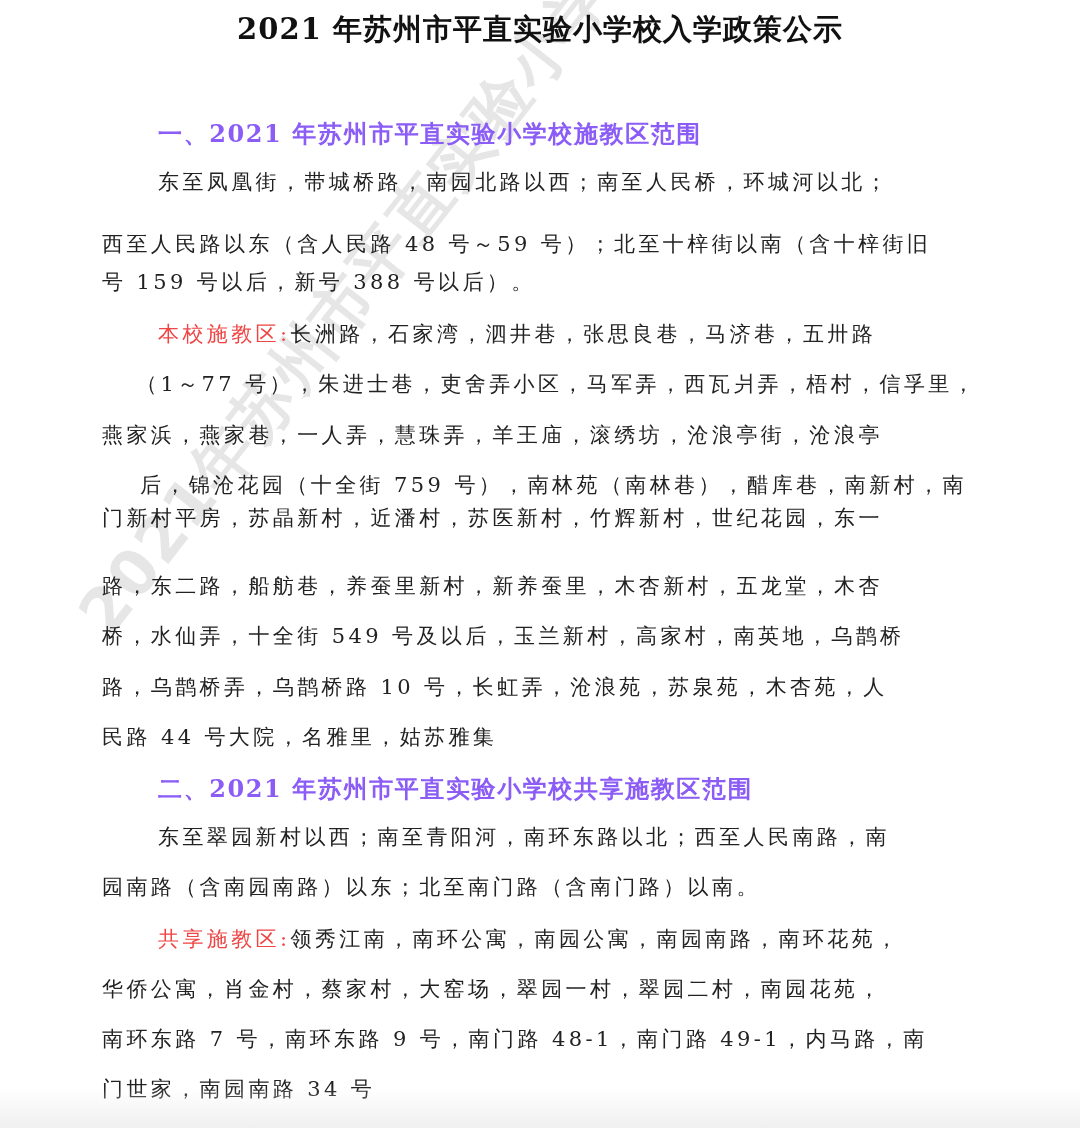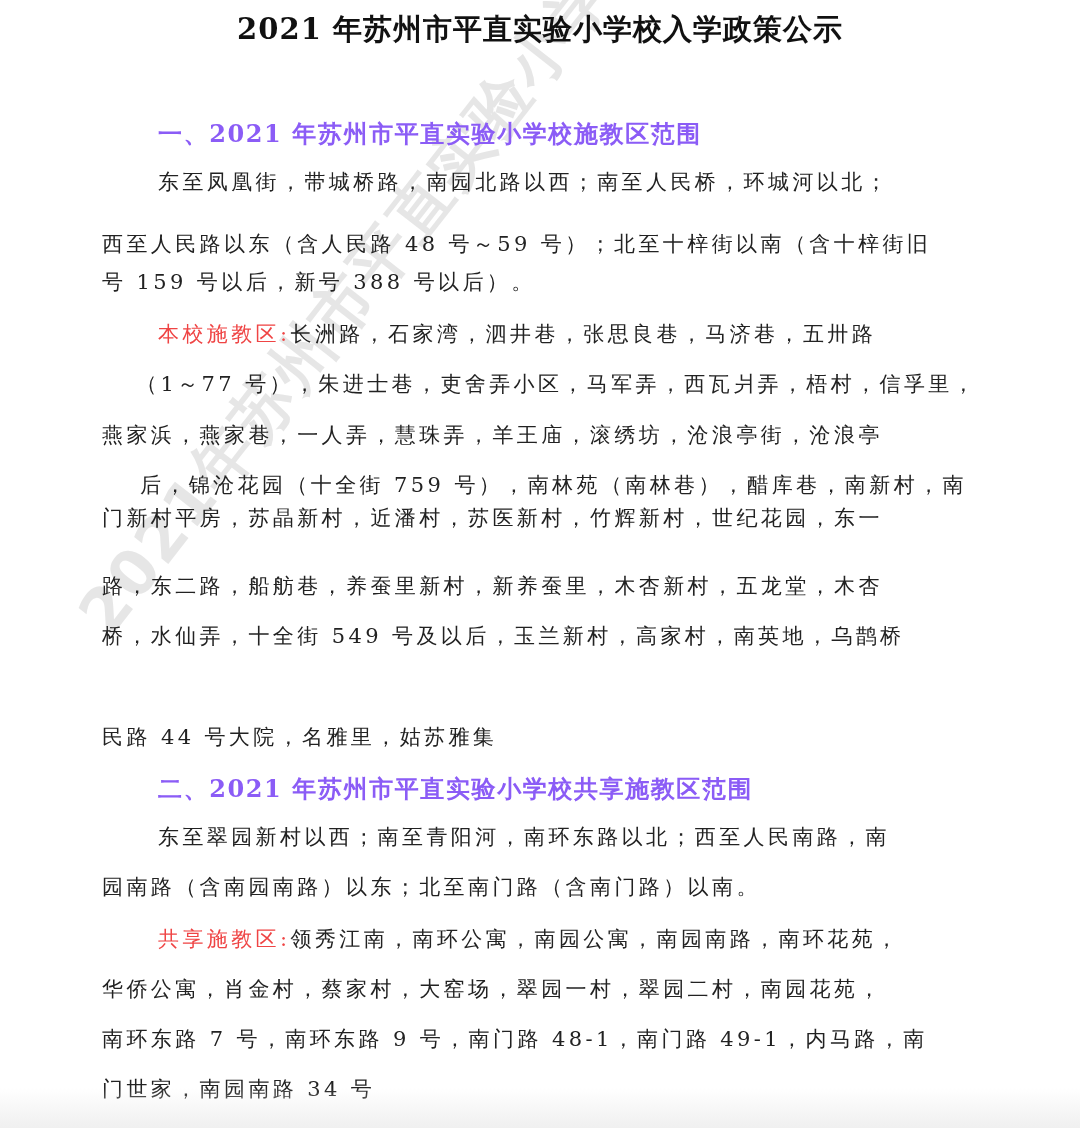--- a/index.html
+++ b/index.html
@@ -52,20 +52,21 @@
 
   <div class="line" style="top:320px; left:158px;">
     <span class="b">本校施教区:</span><span>长洲路，石家湾，泗井巷，张思良巷，马济巷，五卅路</span>
   </div>
   <div class="line" style="top:370px; left:104px;margin-left:32px;">（1～77 号），朱进士巷，吏舍弄小区，马军弄，西瓦爿弄，梧村，信孚里，</div>
   <div class="line" style="top:421px;">燕家浜，燕家巷，一人弄，慧珠弄，羊王庙，滚绣坊，沧浪亭街，沧浪亭</div>
   <div class="line" style="top:471px;margin-left:38px;">后，锦沧花园（十全街 759 号），南林苑（南林巷），醋库巷，南新村，南</div>
   <div class="line" style="top:504px;">门新村平房，苏晶新村，近潘村，苏医新村，竹辉新村，世纪花园，东一</div>
   <div class="line" style="top:572px;">路，东二路，船舫巷，养蚕里新村，新养蚕里，木杏新村，五龙堂，木杏</div>
   <div class="line" style="top:622px;">桥，水仙弄，十全街 549 号及以后，玉兰新村，高家村，南英地，乌鹊桥</div>
+  <div class="line" style="top:673px;">路，乌鹊桥弄，乌鹊桥路 10 号，长虹弄，沧浪苑，苏泉苑，木杏苑，人</div>
   <div class="line" style="top:723px;">民路 44 号大院，名雅里，姑苏雅集</div>
 
   <div class="line h" style="top:773px; left:158px;">二、2021 年苏州市平直实验小学校共享施教区范围</div>
 
   <div class="line" style="top:823px; left:158px;">东至翠园新村以西；南至青阳河，南环东路以北；西至人民南路，南</div>
   <div class="line" style="top:873px;">园南路（含南园南路）以东；北至南门路（含南门路）以南。</div>
 
   <div class="line" style="top:925px; left:158px;">
     <span class="b">共享施教区:</span><span>领秀江南，南环公寓，南园公寓，南园南路，南环花苑，</span>
   </div>

